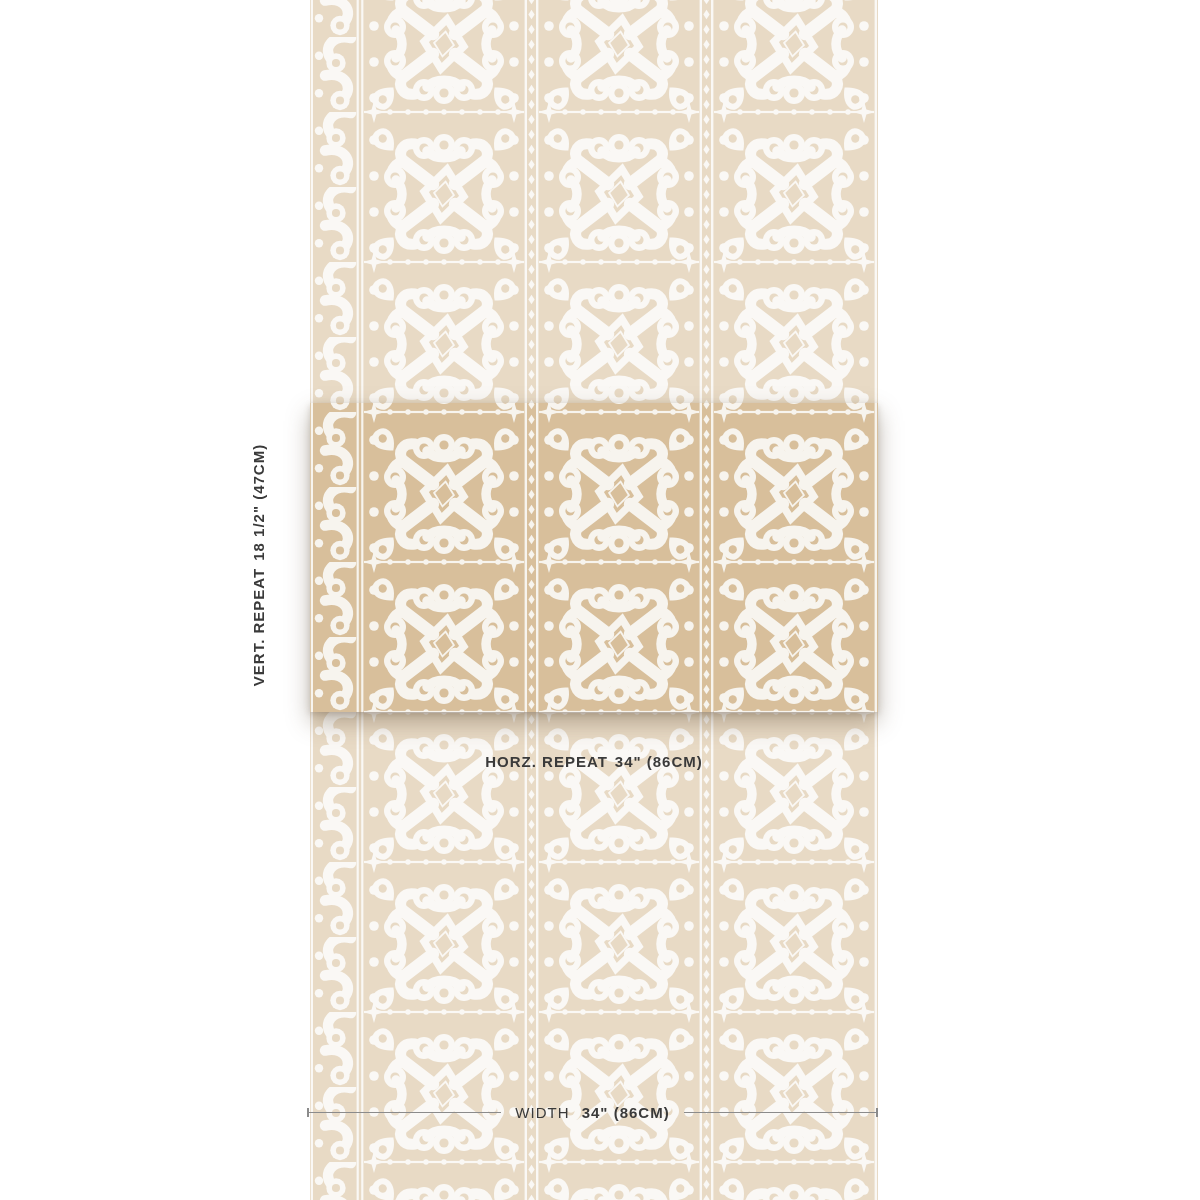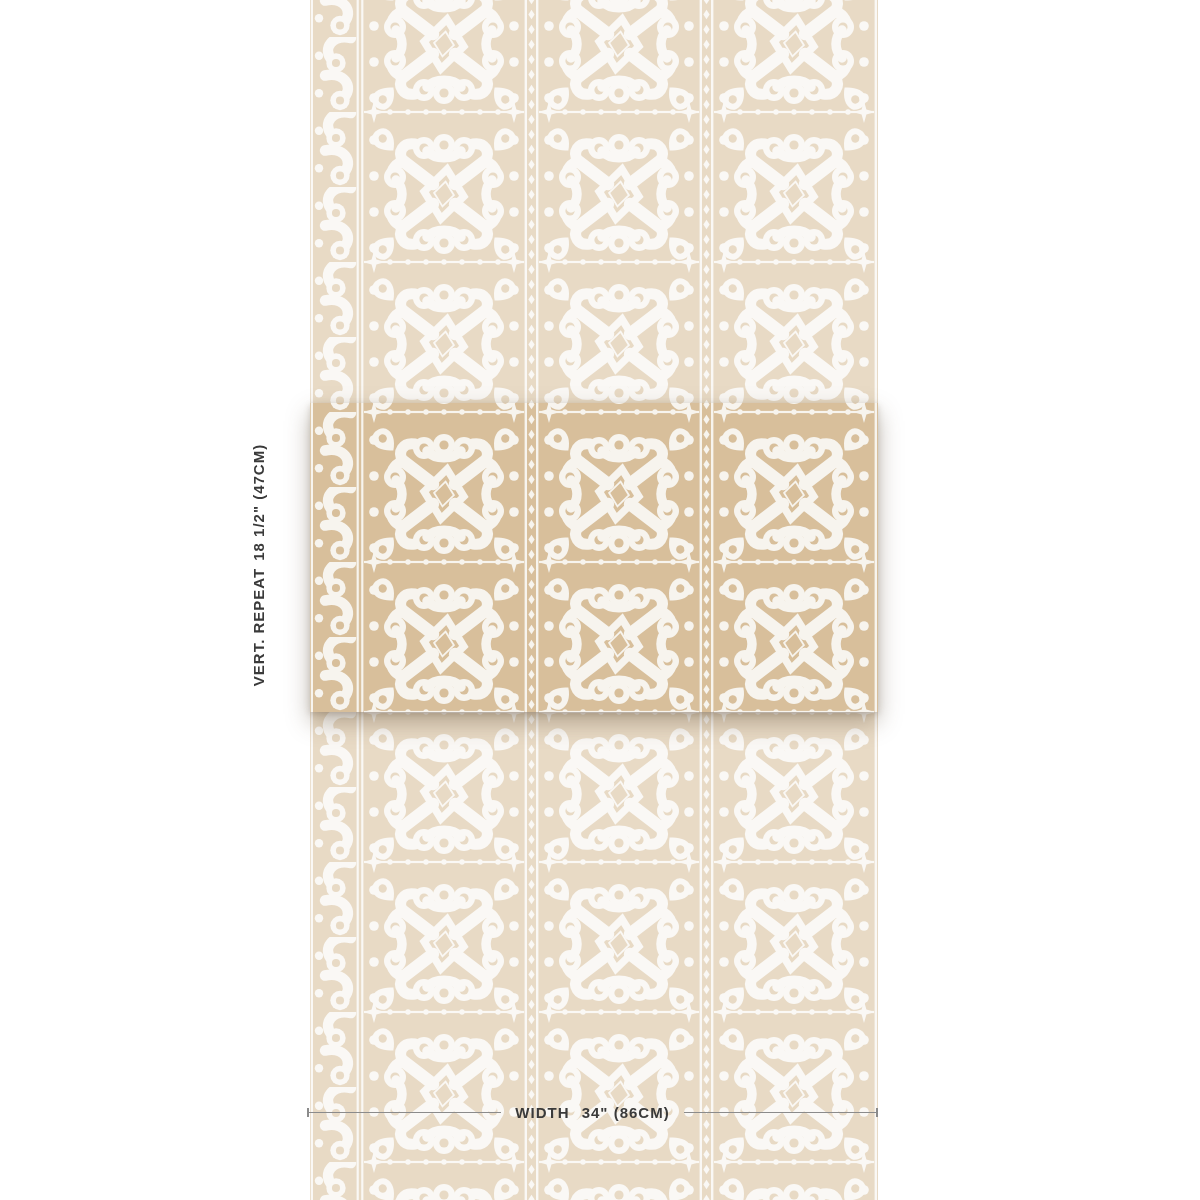--- a/index.html
+++ b/index.html
@@ -40,21 +40,21 @@
   .width-annotation{
     position:absolute;left:307px;top:1103px;width:571px;height:18px;
     display:flex;align-items:center;
   }
   .m-seg{flex:1;height:1px;background:var(--line-color);}
   .m-tick{width:2px;height:9px;background:var(--line-color);}
   .w-text{
     padding:0 14px;color:var(--text-color);font-size:15px;
     letter-spacing:1px;white-space:nowrap;
   }
-  .w-text .lbl{font-weight:700;}
+  .w-text .lbl{font-weight:400;}
   .w-text .val{font-weight:800;margin-left:7px;}
   .defs-holder{position:absolute;width:0;height:0;overflow:hidden;}
 </style>
 </head>
 <body>
 
 <div class="stage">
 
   <svg class="defs-holder" aria-hidden="true">
     <defs>
@@ -172,20 +172,24 @@
     <svg width="568" height="1200" viewBox="0 0 568 1200">
       <use href="#swatch-art"></use>
     </svg>
   </div>
 
   <div class="ann vert-label">
     <span class="lbl">VERT. REPEAT</span>
     <span class="val">18 1/2" (47CM)</span>
   </div>
 
+  <div class="ann horz-label">
+    <span class="lbl">HORZ. REPEAT</span>
+    <span class="val">34" (86CM)</span>
+  </div>
 
   <div class="width-annotation">
     <span class="m-tick"></span>
     <span class="m-seg"></span>
     <span class="w-text">
       <span class="lbl">WIDTH</span>
       <span class="val">34" (86CM)</span>
     </span>
     <span class="m-seg"></span>
     <span class="m-tick"></span>

